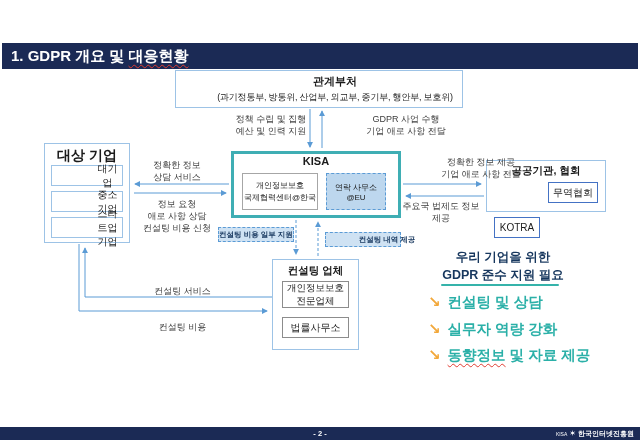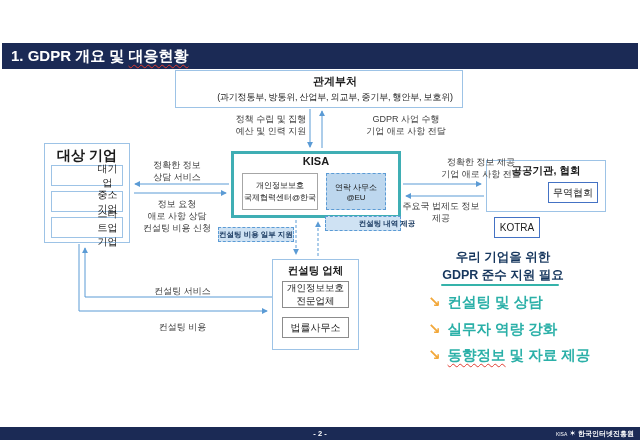--- a/index.html
+++ b/index.html
@@ -51,21 +51,21 @@
   .consulting{left:272px;top:259px;width:87px;height:91px;}
   .consulting-title{position:absolute;left:272px;top:264px;width:87px;font-size:10.5px;}
   .cons-sub1{left:282px;top:281px;width:67px;height:27px;border-color:#8C8C8C;font-size:9.5px;line-height:1.3;}
   .cons-sub2{left:282px;top:317px;width:67px;height:21px;border-color:#8C8C8C;}
 
   
   .badge{position:absolute;height:15px;width:76px;background:#CFE2F3;border:1px dashed #5B9BD5;
          box-sizing:border-box;display:flex;align-items:center;justify-content:center;
          font-size:7.5px;font-weight:bold;color:#17375E;white-space:nowrap;}
   .badge1{left:218px;top:227px;}
-  .badge2{left:325px;top:216px;padding-left:48px;}
+  .badge2{left:325px;top:232px;padding-left:48px;}
 
   
   .lab-policy{left:230px;top:113px;width:82px;}
   .lab-gdpr{left:323px;top:113px;width:86px;padding-left:40px;}
   .lab-acc-left{left:135px;top:159px;width:84px;}
   .lab-req-left{left:133px;top:198px;width:88px;}
   .lab-acc-right{left:407px;top:156px;width:84px;margin-left:32px;}
   .lab-law{left:399px;top:200px;width:84px;}
   .lab-serv{left:135px;top:285px;width:95px;}
   .lab-cost{left:135px;top:321px;width:95px;}

